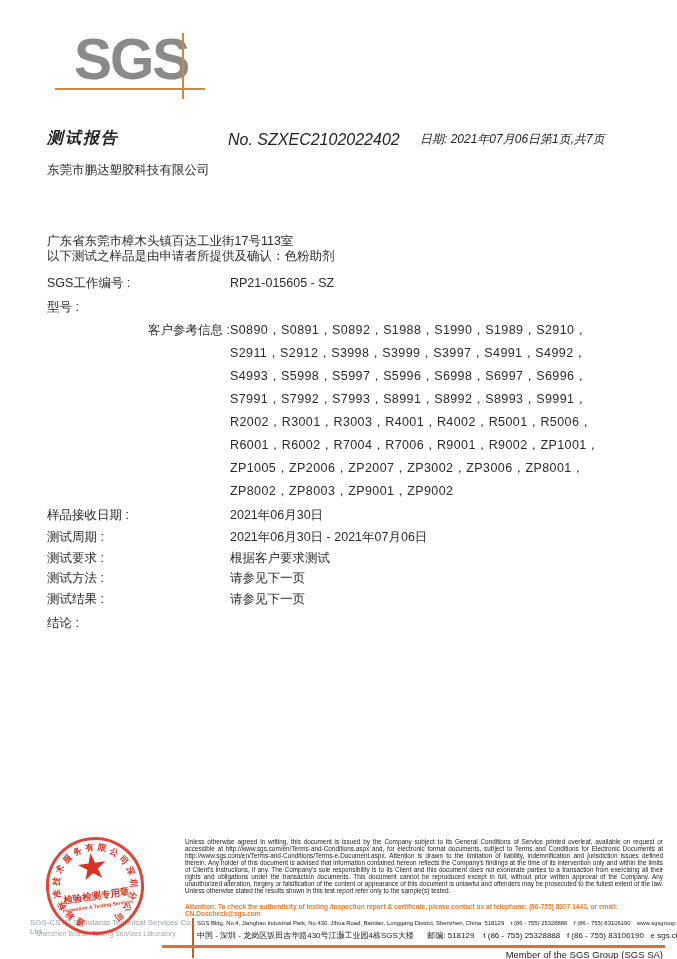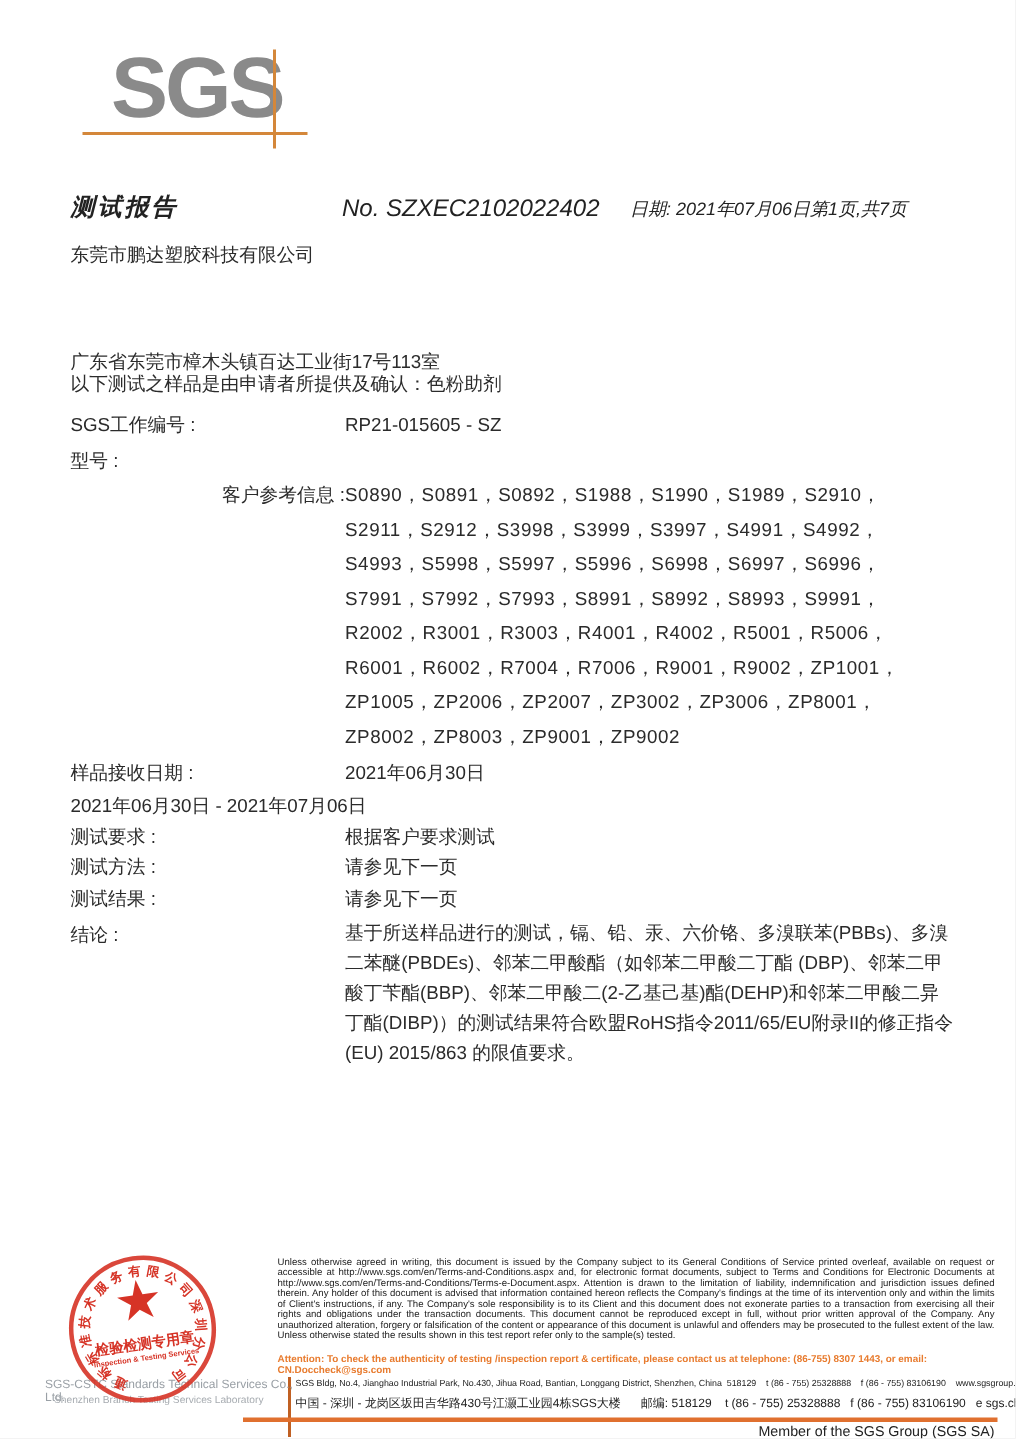--- a/index.html
+++ b/index.html
@@ -151,41 +151,41 @@
         <div class="ref-line">ZP8002，ZP8003，ZP9001，ZP9002</div>
       </div>
     </div>
 
     <div class="frow h22 mt1">
       <div class="flabel">样品接收日期 :</div>
       <div class="fvalue">2021年06月30日</div>
     </div>
 
     <div class="frow h22">
+      <div class="flabel">测试周期 :</div>
       <div class="fvalue">2021年06月30日 - 2021年07月06日</div>
     </div>
 
     <div class="frow h21">
       <div class="flabel">测试要求 :</div>
       <div class="fvalue">根据客户要求测试</div>
     </div>
 
     <div class="frow h18">
       <div class="flabel">测试方法 :</div>
       <div class="fvalue">请参见下一页</div>
     </div>
 
     <div class="frow h24">
       <div class="flabel">测试结果 :</div>
       <div class="fvalue">请参见下一页</div>
     </div>
 
     <div class="frow conclusion-row">
       <div class="flabel h22">结论 :</div>
-      <div class="fvalue conclusion-text">基于所送样品进行的测试，镉、铅、汞、六价铬、多溴联苯(PBBs)、多溴二苯醚(PBDEs)、邻苯二甲酸酯（如邻苯二甲酸二丁酯 (DBP)、邻苯二甲酸丁苄酯(BBP)、邻苯二甲酸二(2-乙基己基)酯(DEHP)和邻苯二甲酸二异丁酯(DIBP)）的测试结果符合欧盟RoHS指令2011/65/EU附录II的修正指令(EU) 2015/863 的限值要求。</div>
     </div>
 
   </div>
 
   <div class="legal">Unless otherwise agreed in writing, this document is issued by the Company subject to its General Conditions of Service printed overleaf, available on request or accessible at http://www.sgs.com/en/Terms-and-Conditions.aspx and, for electronic format documents, subject to Terms and Conditions for Electronic Documents at http://www.sgs.com/en/Terms-and-Conditions/Terms-e-Document.aspx. Attention is drawn to the limitation of liability, indemnification and jurisdiction issues defined therein. Any holder of this document is advised that information contained hereon reflects the Company's findings at the time of its intervention only and within the limits of Client's instructions, if any. The Company's sole responsibility is to its Client and this document does not exonerate parties to a transaction from exercising all their rights and obligations under the transaction documents. This document cannot be reproduced except in full, without prior written approval of the Company. Any unauthorized alteration, forgery or falsification of the content or appearance of this document is unlawful and offenders may be prosecuted to the fullest extent of the law. Unless otherwise stated the results shown in this test report refer only to the sample(s) tested.</div>
   <div class="attention">Attention: To check the authenticity of testing /inspection report &amp; certificate, please contact us at telephone: (86-755) 8307 1443, or email: CN.Doccheck@sgs.com</div>
   <div class="addr-vline"></div>
   <div class="addr-en">SGS Bldg, No.4, Jianghao Industrial Park, No.430, Jihua Road, Bantian, Longgang District, Shenzhen, China  518129    t (86 - 755) 25328888    f (86 - 755) 83106190    www.sgsgroup.com.cn</div>
   <div class="addr-cn">中国 - 深圳 - 龙岗区坂田吉华路430号江灏工业园4栋SGS大楼      邮编: 518129    t (86 - 755) 25328888   f (86 - 755) 83106190   e sgs.china@sgs.com</div>
   <div class="footer-hline"></div>

